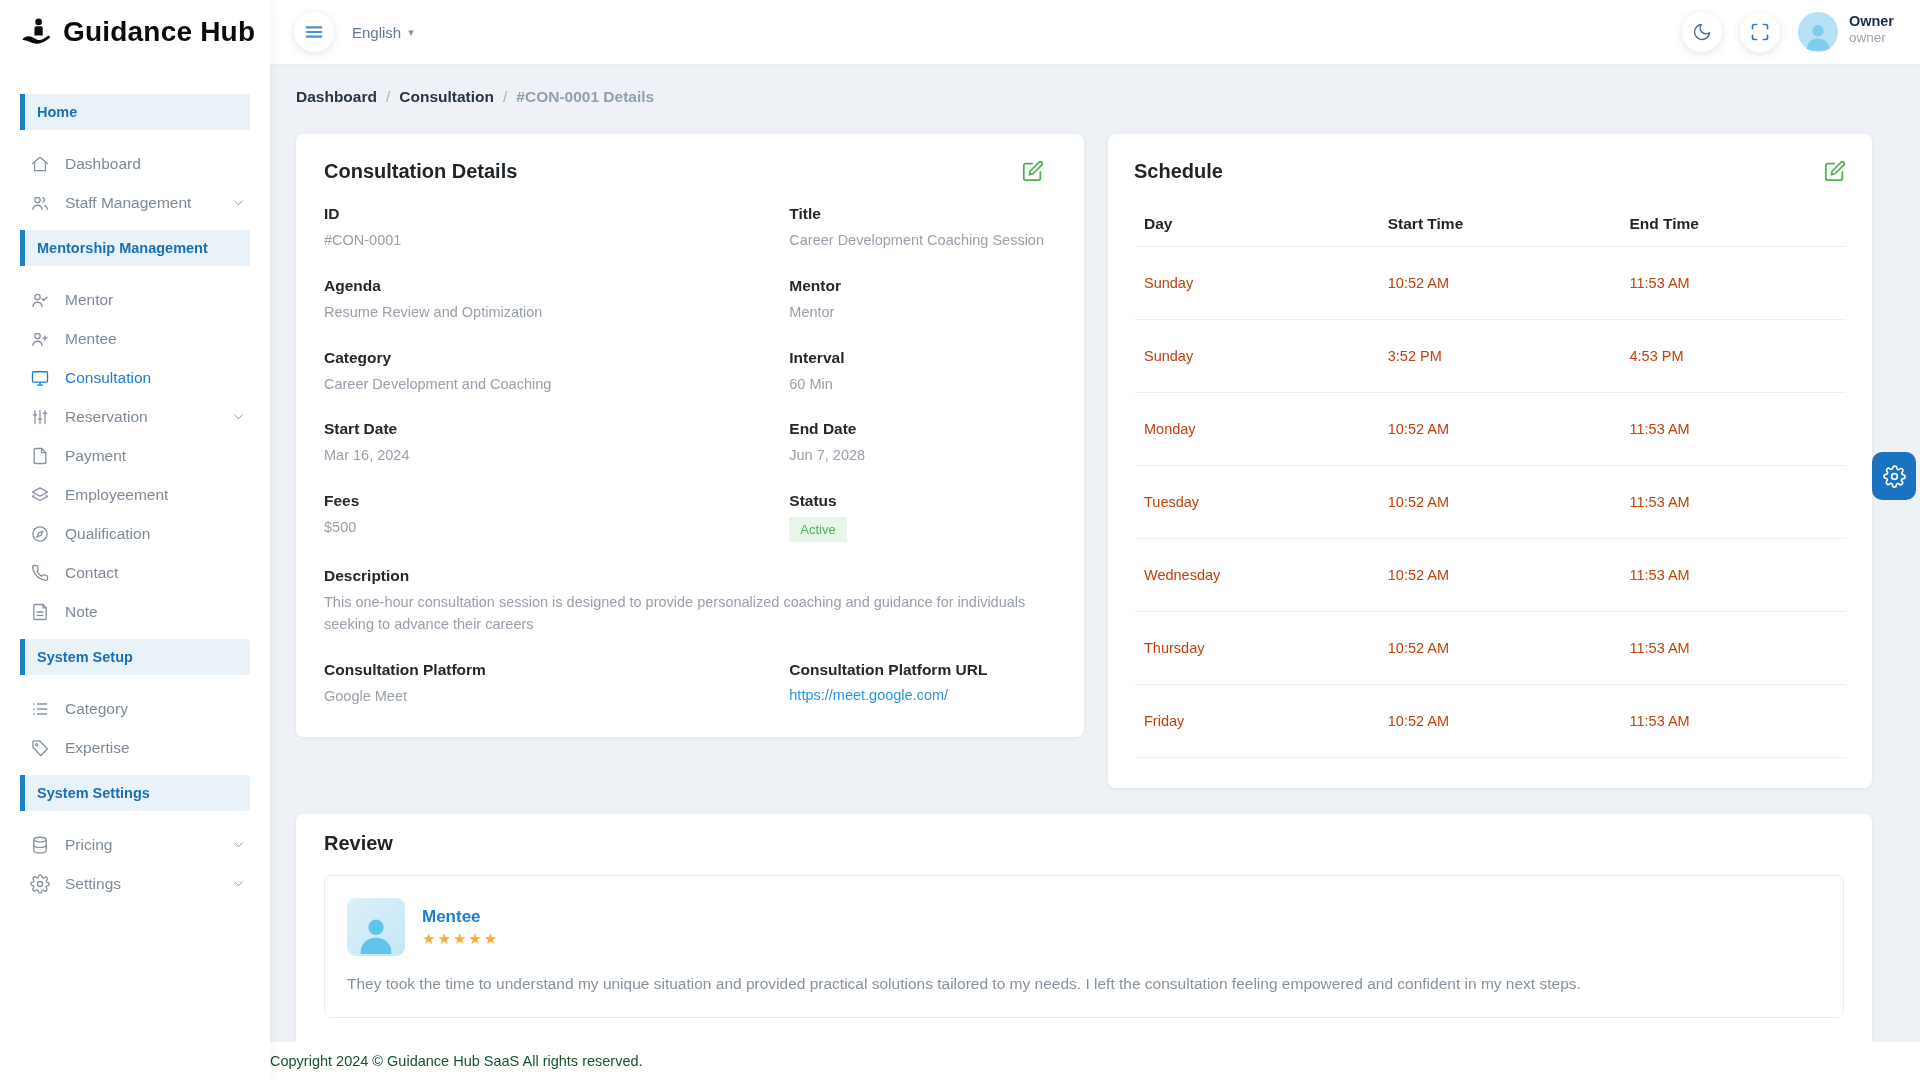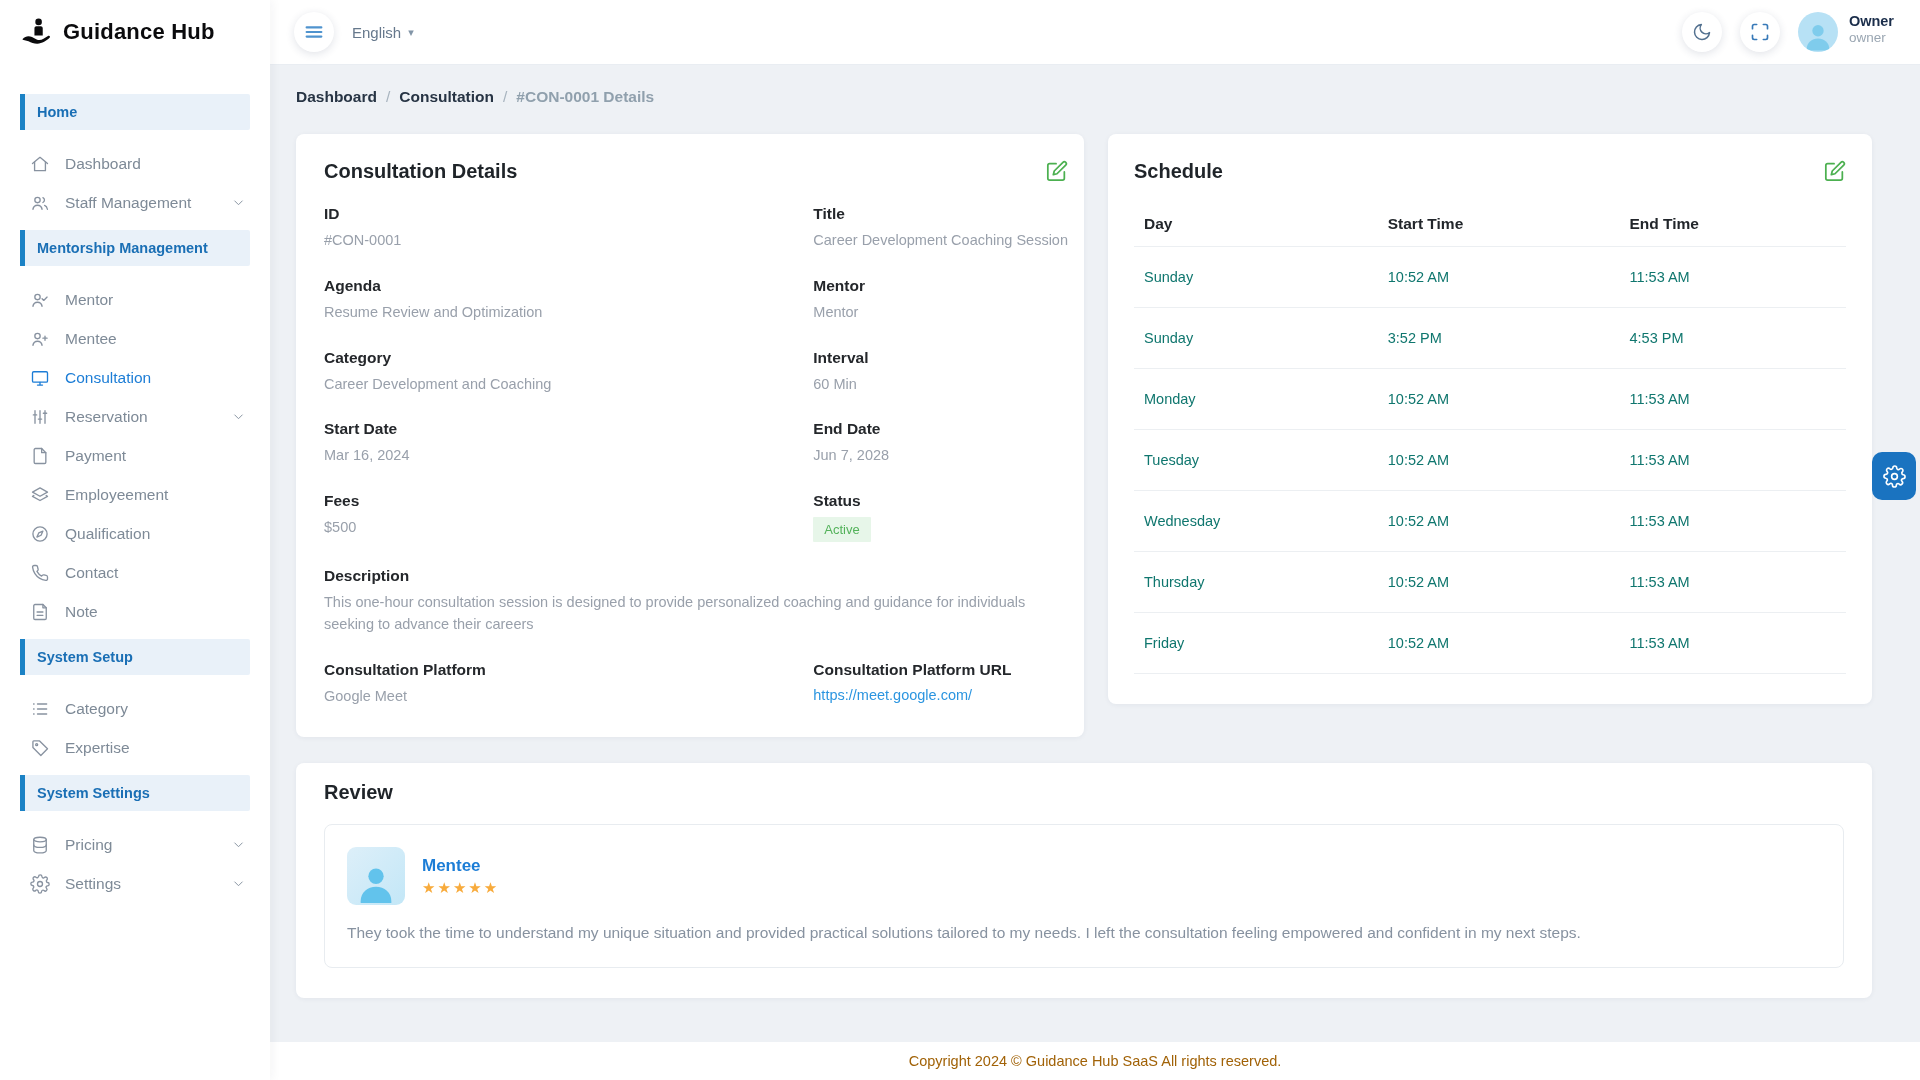--- a/index.html
+++ b/index.html
@@ -6,21 +6,21 @@
   html,body { width:1920px; height:1080px; }
   body {
     font-family: "Liberation Sans", "DejaVu Sans", sans-serif;
     background:#eef1f5; color:#24272b; overflow:hidden;
   }
   .layout { display:flex; height:100%; }
 
   
   .sidebar { width:270px; flex-shrink:0; background:#fff; box-shadow:2px 0 10px rgba(30,40,60,.05); z-index:10; }
   .logo { height:64px; display:flex; align-items:center; gap:9px; padding-left:20px; }
-  .logo-text { font-size:22px; font-weight:800; color:#0b0b0d; letter-spacing:.2px; }
+  .logo-text { font-size:28px; font-weight:800; color:#0b0b0d; letter-spacing:.2px; }
   .menu { padding-top:22px; }
   .section-header {
     margin:8px 20px 14px 20px; background:#e9f1f9; border-left:5px solid #1b82c5;
     color:#1a6fb5; font-weight:700; font-size:14.5px; padding:10px 12px; border-radius:0 2px 2px 0;
   }
   .sb-item { display:flex; align-items:center; gap:15px; padding:9.5px 24px 9.5px 30px;
     color:#7e8a97; font-size:15.5px; cursor:pointer; }
   .sb-item .icon { display:flex; color:#8892a0; }
   .sb-item.active, .sb-item.active .icon { color:#1c7dd6; }
   .sb-item .chev { margin-left:auto; display:flex; color:#8a96a3; }
@@ -46,44 +46,44 @@
   .crumb { color:#273444; font-weight:700; cursor:pointer; }
   .crumb.current { color:#90a0ad; font-weight:600; cursor:default; }
   .crumb-sep { color:#a8b4bf; }
 
   .grid { display:flex; gap:24px; align-items:flex-start; }
   .card { background:#fff; border-radius:8px; box-shadow:0 1px 5px rgba(40,55,80,.06); }
   .card-head { display:flex; justify-content:space-between; align-items:flex-start; margin-bottom:22px; }
   .card-title { font-size:20px; font-weight:700; color:#1f2429; }
   .edit-btn { color:#4cb050; cursor:pointer; display:flex; }
 
-  .details-card { width:788px; padding:26px 16px 30px 28px; }
+  .details-card { width:788px; padding:26px 40px 30px 28px; }
   .fields { display:grid; grid-template-columns:1fr; row-gap:25px; column-gap:24px; }
   .field .flabel { font-size:15.5px; font-weight:700; color:#24272b; margin-bottom:7px; }
   .field .fvalue { font-size:14.5px; color:#99a0ab; line-height:1.5; }
   .field.full { grid-column:1 / 3; }
   .badge { display:inline-block; background:#e7f6e9; color:#53b25a; font-size:13px; padding:5px 11px; border-radius:1px; }
   a.link { color:#2b95e0; text-decoration:none; font-size:14.5px; }
 
   .schedule-card { flex:1; padding:26px 26px 30px 26px; }
   .sched-table { width:100%; border-collapse:collapse; }
   .sched-table th { text-align:left; font-size:15.5px; color:#22262b; font-weight:700; padding:10px 10px 13px 10px; }
-  .sched-table td { font-size:14.5px; color:#0f766e; padding:22px 10px; border-top:1px solid #eceff2; }
+  .sched-table td { font-size:14.5px; color:#c2410c; padding:28px 10px; border-top:1px solid #eceff2; }
   .sched-table tbody tr:last-child td { border-bottom:1px solid #eceff2; }
 
   .review-card { margin-top:26px; padding:18px 28px 30px 28px; }
   .review-box { border:1px solid #e8ecf0; border-radius:8px; padding:22px; margin-top:20px; }
   .reviewer { display:flex; gap:17px; align-items:center; }
   .review-avatar { width:58px; height:58px; border-radius:9px; background:linear-gradient(135deg,#ddeff9,#c3e7f7); overflow:hidden; display:flex; align-items:flex-end; justify-content:center; }
   .reviewer-name { color:#1c7dd6; font-weight:700; font-size:17px; margin-bottom:3px; }
   .stars { color:#f8ab3c; font-size:15px; letter-spacing:2px; font-family:"DejaVu Sans", sans-serif; }
   .review-text { color:#8792a0; font-size:15.5px; margin-top:16px; line-height:1.5; }
 
-  .footer { height:38px; background:#fff; display:flex; align-items:center; justify-content:center;
-    color:#a16207; font-size:14.5px; flex-shrink:0; }
+  .footer { height:38px; background:#fff; display:flex; align-items:center; justify-content:flex-start;
+    color:#14532d; font-size:14.5px; flex-shrink:0; }
 
   .float-gear { position:fixed; right:4px; top:452px; width:44px; height:48px; background:#1a73c0;
     border-radius:10px; color:#fff; display:flex; align-items:center; justify-content:center; cursor:pointer; z-index:20; }
 </style>
 </head>
 <body>
 
 <div class="layout">
 
   <aside class="sidebar">

